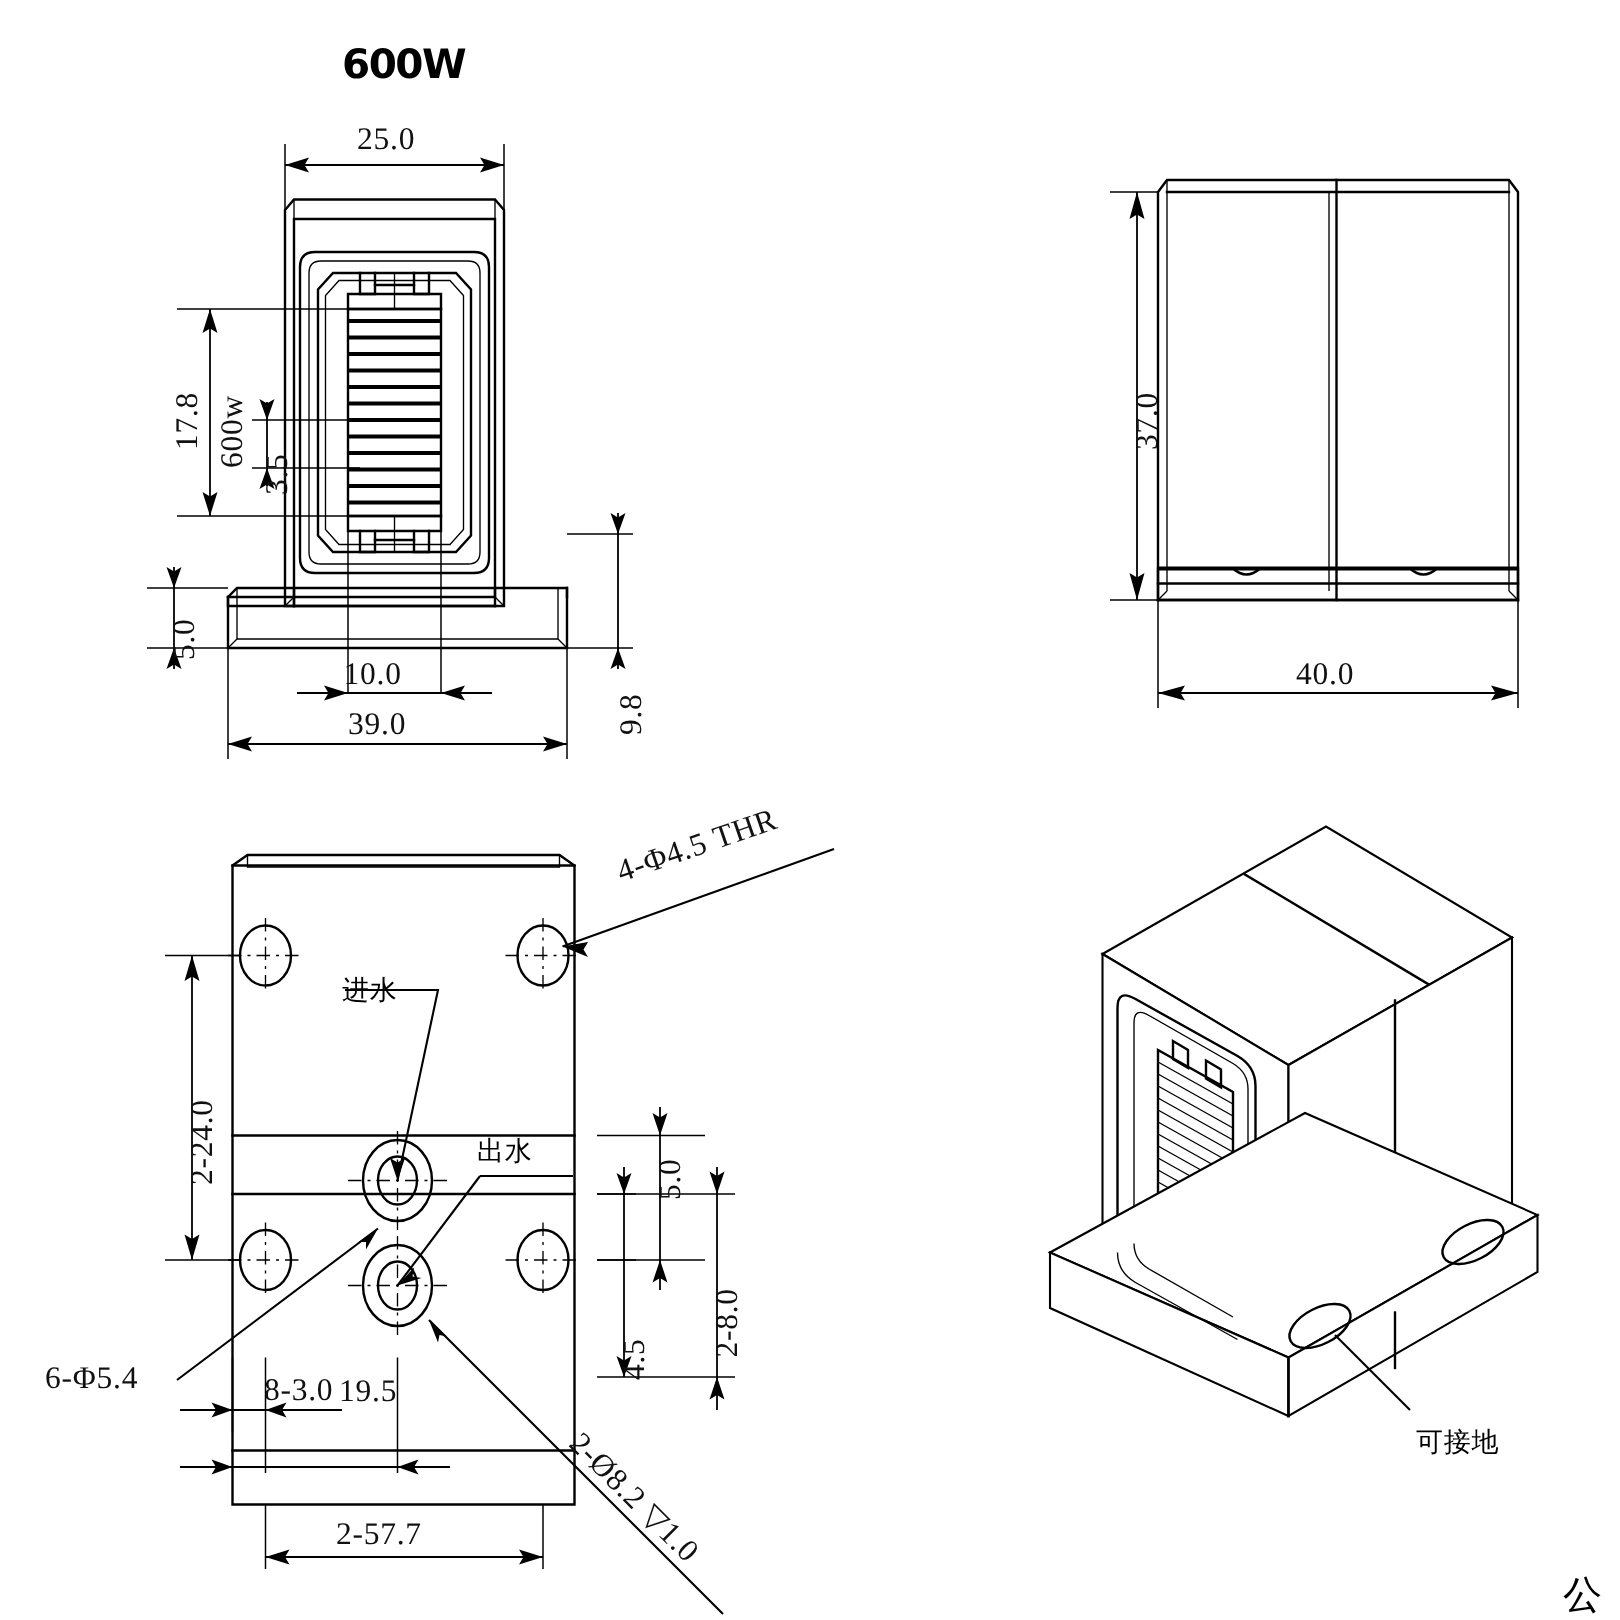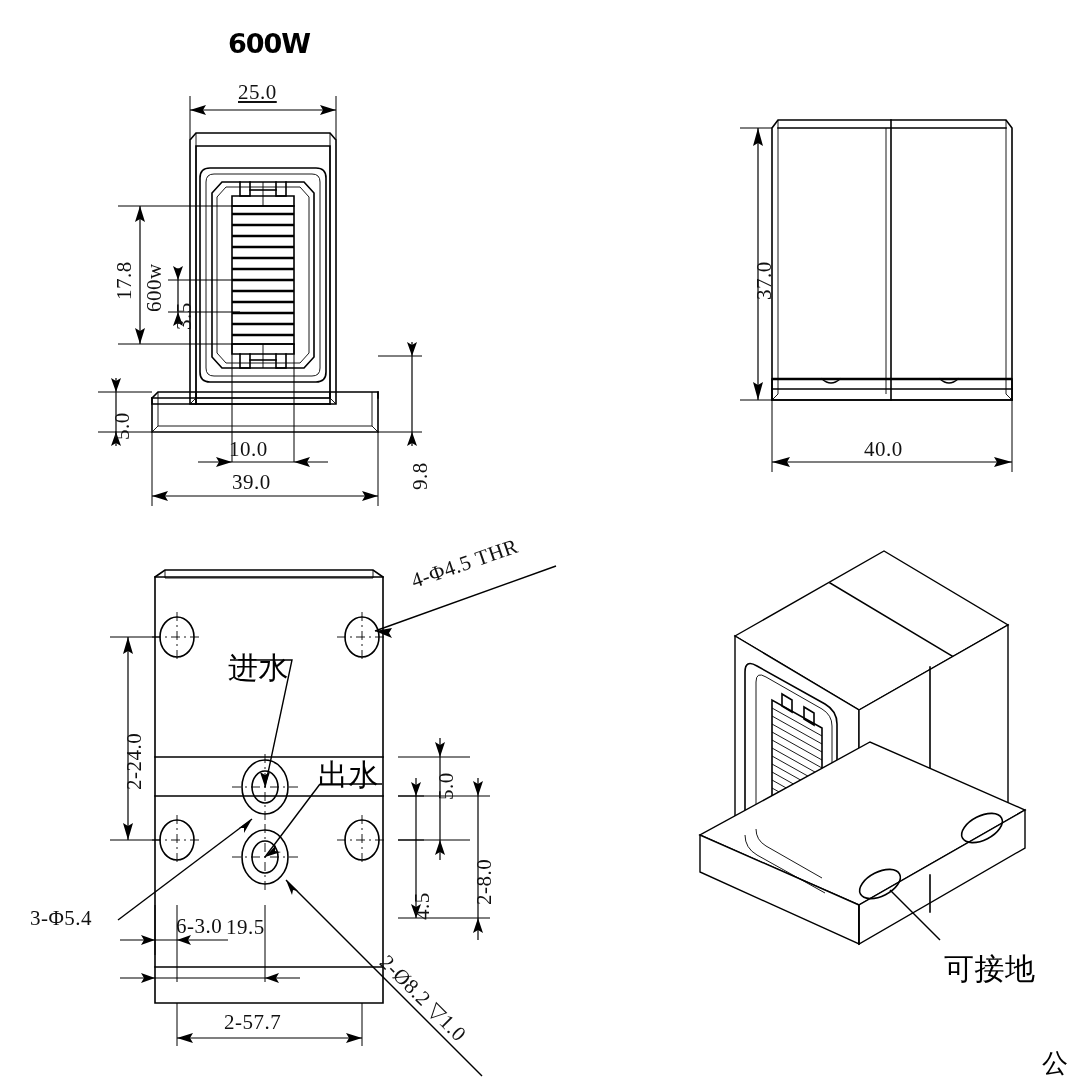--- a/index.html
+++ b/index.html
@@ -48,21 +48,21 @@
   }
   .title600 {
     font-family: "DejaVu Sans", "Liberation Sans", sans-serif;
     font-weight: bold;
     font-size: 27px;
     letter-spacing: -1px;
     color: #000;
   }
   .cn {
     font-family: "DejaVu Sans", "Liberation Sans", sans-serif;
-    font-size: 30px;
+    font-size: 18px;
     color: #000;
   }
 </style>
 </head>
 <body>
 
 <div id="sheet">
 
   <svg viewBox="0 0 1080 1080">
 
@@ -344,21 +344,21 @@
 
       <ellipse class="ln" cx="982" cy="828" rx="22" ry="12" transform="rotate(-27 982 828)"></ellipse>
       <ellipse class="ln" cx="880" cy="884" rx="22" ry="12" transform="rotate(-27 880 884)"></ellipse>
 
       <path class="lead" d="M890 890 L940 940"></path>
     </g>
   </svg>
 
   <div class="txt title600" style="left:228px; top:28px;">600W</div>
 
-  <div class="txt" style="left:238px; top:80px;text-decoration:underline;">25.0</div>
+  <div class="txt" style="left:238px; top:80px;">25.0</div>
 
   <div class="txt txt-v" style="left:112px; top:300px;">17.8</div>
 
   <div class="txt txt-v" style="left:142px; top:312px;">600w</div>
 
   <div class="txt txt-v" style="left:172px; top:330px;">3.5</div>
 
   <div class="txt txt-v" style="left:110px; top:440px;">5.0</div>
 
   <div class="txt" style="left:229px; top:437px;">10.0</div>
@@ -372,33 +372,33 @@
   <div class="txt" style="left:864px; top:437px;text-align:right;">40.0</div>
 
   <div class="txt txt-v" style="left:122px; top:790px;">2-24.0</div>
 
   <div class="txt txt-v" style="left:434px; top:800px;">5.0</div>
 
   <div class="txt txt-v" style="left:410px; top:920px;">4.5</div>
 
   <div class="txt txt-v" style="left:472px; top:905px;">2-8.0</div>
 
-  <div class="txt" style="left:176px; top:914px;">6-3.0</div>
+  <div class="txt" style="left:176px; top:914px;">8-3.0</div>
 
   <div class="txt" style="left:226px; top:915px;">19.5</div>
 
   <div class="txt" style="left:224px; top:1010px;">2-57.7</div>
 
   <div class="txt" style="left:408px; top:570px; transform-origin:0 0; transform:rotate(-19deg);">4-Φ4.5  THR</div>
 
   <div class="txt cn" style="left:228px; top:648px;">进水</div>
 
   <div class="txt cn" style="left:318px; top:755px;">出水</div>
 
-  <div class="txt" style="left:30px; top:906px;">3-Φ5.4</div>
+  <div class="txt" style="left:30px; top:906px;">6-Φ5.4</div>
 
   <div class="txt" style="left:392px; top:950px; transform-origin:0 0; transform:rotate(45deg);">2-Ø8.2 ▽1.0</div>
 
   <div class="txt cn" style="left:944px; top:949px;">可接地</div>
 
   <div class="txt cn" style="left:1042px; top:1046px; font-size:26px;">公</div>
 
 </div>
 
 </body></html>

